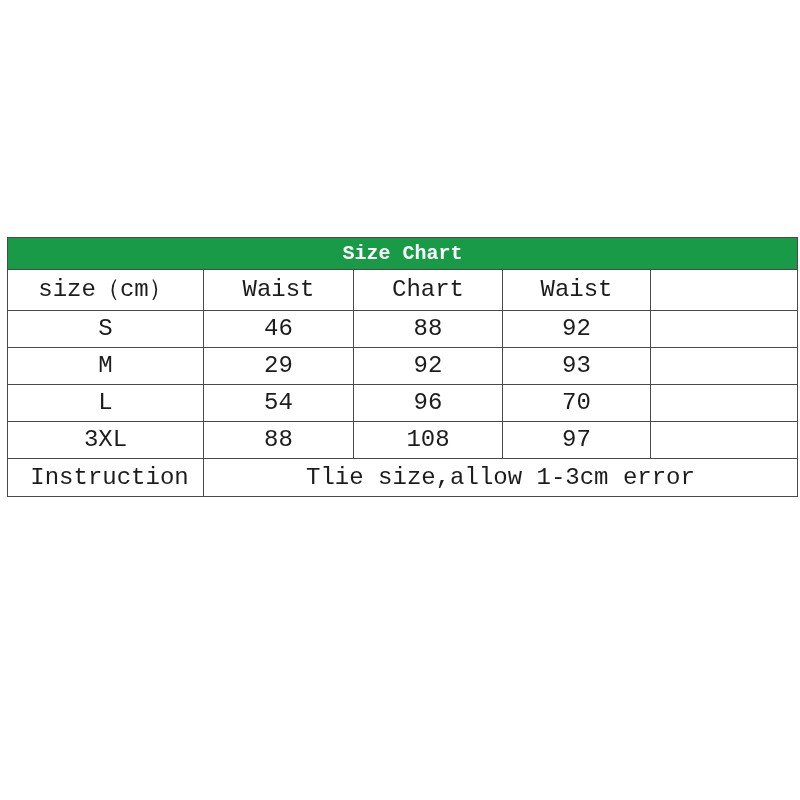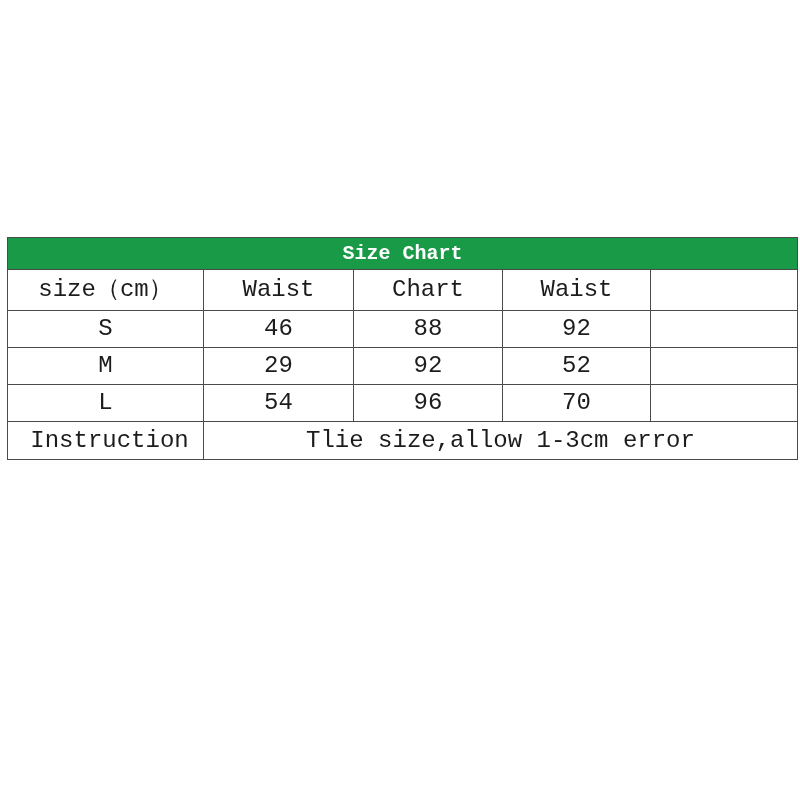--- a/index.html
+++ b/index.html
@@ -87,34 +87,41 @@
     <td>46</td>
     <td>88</td>
     <td>92</td>
     <td></td>
   </tr>
 
   <tr class="data-row">
     <td>M</td>
     <td>29</td>
     <td>92</td>
-    <td>52</td>
+    <td>93</td>
     <td></td>
   </tr>
 
   <tr class="data-row">
     <td>L</td>
     <td>54</td>
     <td>96</td>
     <td>70</td>
     <td></td>
   </tr>
 
 
 
+  <tr class="data-row">
+    <td>3XL</td>
+    <td>88</td>
+    <td>108</td>
+    <td>97</td>
+    <td></td>
+  </tr>
 </tbody>
     <tfoot>
       <tr class="footer-row">
         <td class="label-cell">Instruction</td>
         <td colspan="4">Tlie size,allow 1-3cm error</td>
       </tr>
     </tfoot>
   </table>
 </div>
 

